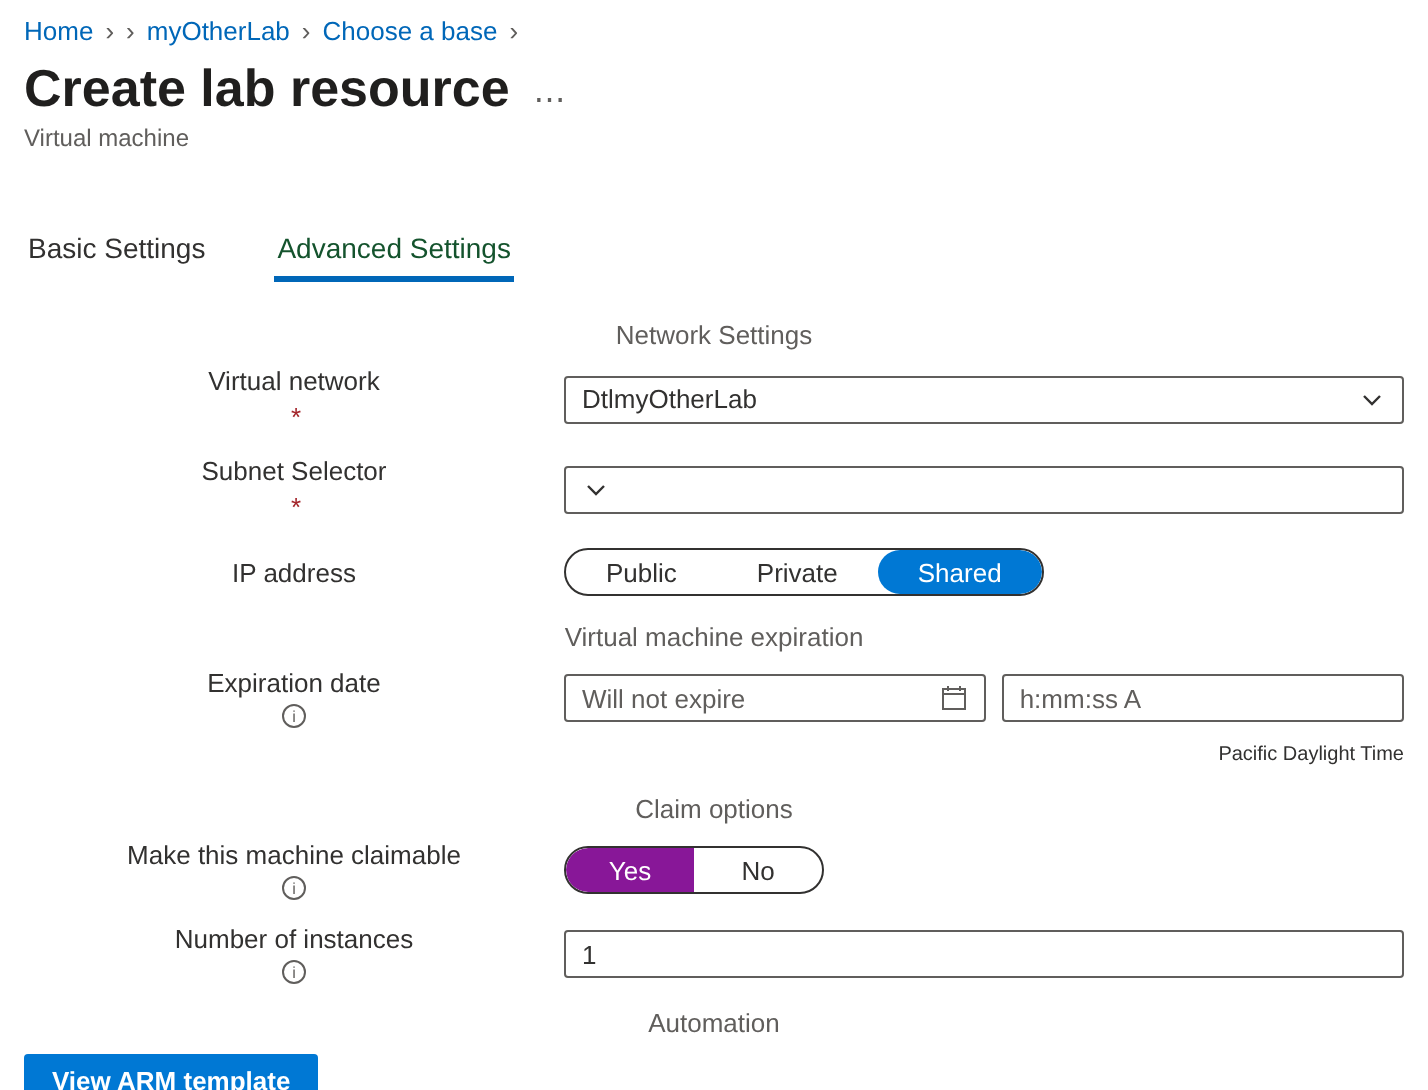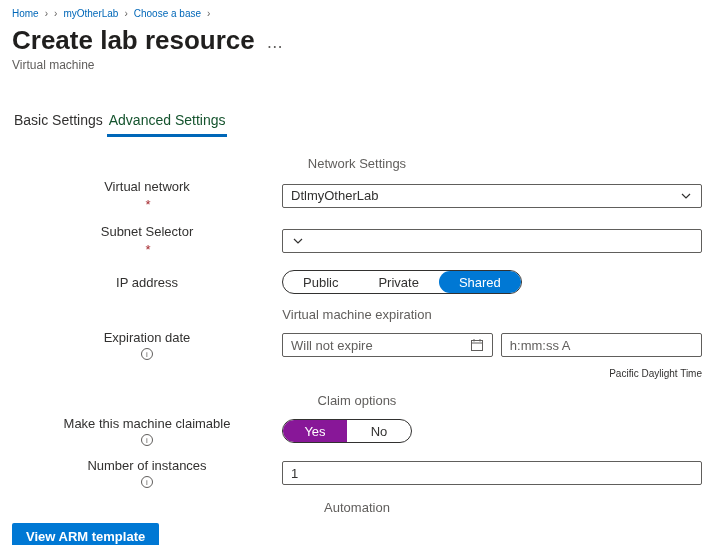--- a/index.html
+++ b/index.html
@@ -4,28 +4,28 @@
 <style>
   * { box-sizing: border-box; margin: 0; padding: 0; }
   body {
     font-family: "Segoe UI", Arial, sans-serif;
     font-size: 13px;
     color: #323130;
     background: #fff;
     width: 714px;
     padding: 8px 12px 20px 12px;
   }
-  .breadcrumb { display: flex; gap: 6px; margin-bottom: 6px; font-size: 10px; }
+  .breadcrumb { display: flex; gap: 6px; margin-bottom: 6px; font-size: 13px; }
   .breadcrumb a { color: #0067b8; text-decoration: none; }
   .breadcrumb .sep { color: #605e5c; }
   .title-row { display: flex; align-items: flex-end; gap: 12px; }
   h1 { font-size: 26px; font-weight: 600; color: #201f1e; }
   .ellipsis { color: #605e5c; font-size: 16px; cursor: pointer; }
   .subtitle { font-size: 12px; color: #605e5c; margin-top: 2px; margin-bottom: 23px; }
-  .tabs { display: flex; gap: 2px; border-bottom: 1px solid transparent; margin-bottom: 18px; margin-top: 36px; }
+  .tabs { display: flex; gap: 32px; border-bottom: 1px solid transparent; margin-bottom: 18px; margin-top: 36px; }
   .tab { font-size: 14px; padding: 4px 2px 6px 2px; color: #323130; cursor: pointer; }
   .tab.active { color: #14532d; border-bottom: 3px solid #0067b8; font-weight: 400; }
   .section-label { font-size: 13px; color: #605e5c; margin: 12px 0 8px 0; text-align: center; }
   .form-row { display: flex; align-items: center; margin-bottom: 12px; min-height: 26px; }
   .form-label { width: 270px; font-size: 13px; color: #323130; display: flex; align-items: center; gap: 3px; flex-direction: column; }
   .req { color: #a4262c; margin-left: 2px; }
   .info-icon { width: 12px; height: 12px; border: 1px solid #605e5c; border-radius: 50%; display: inline-flex; align-items: center; justify-content: center; font-size: 8px; color: #605e5c; }
   .form-control-area { flex: 1; display: flex; align-items: center; gap: 8px; }
   .select, .text-input {
     height: 24px; border: 1px solid #605e5c; border-radius: 2px;

